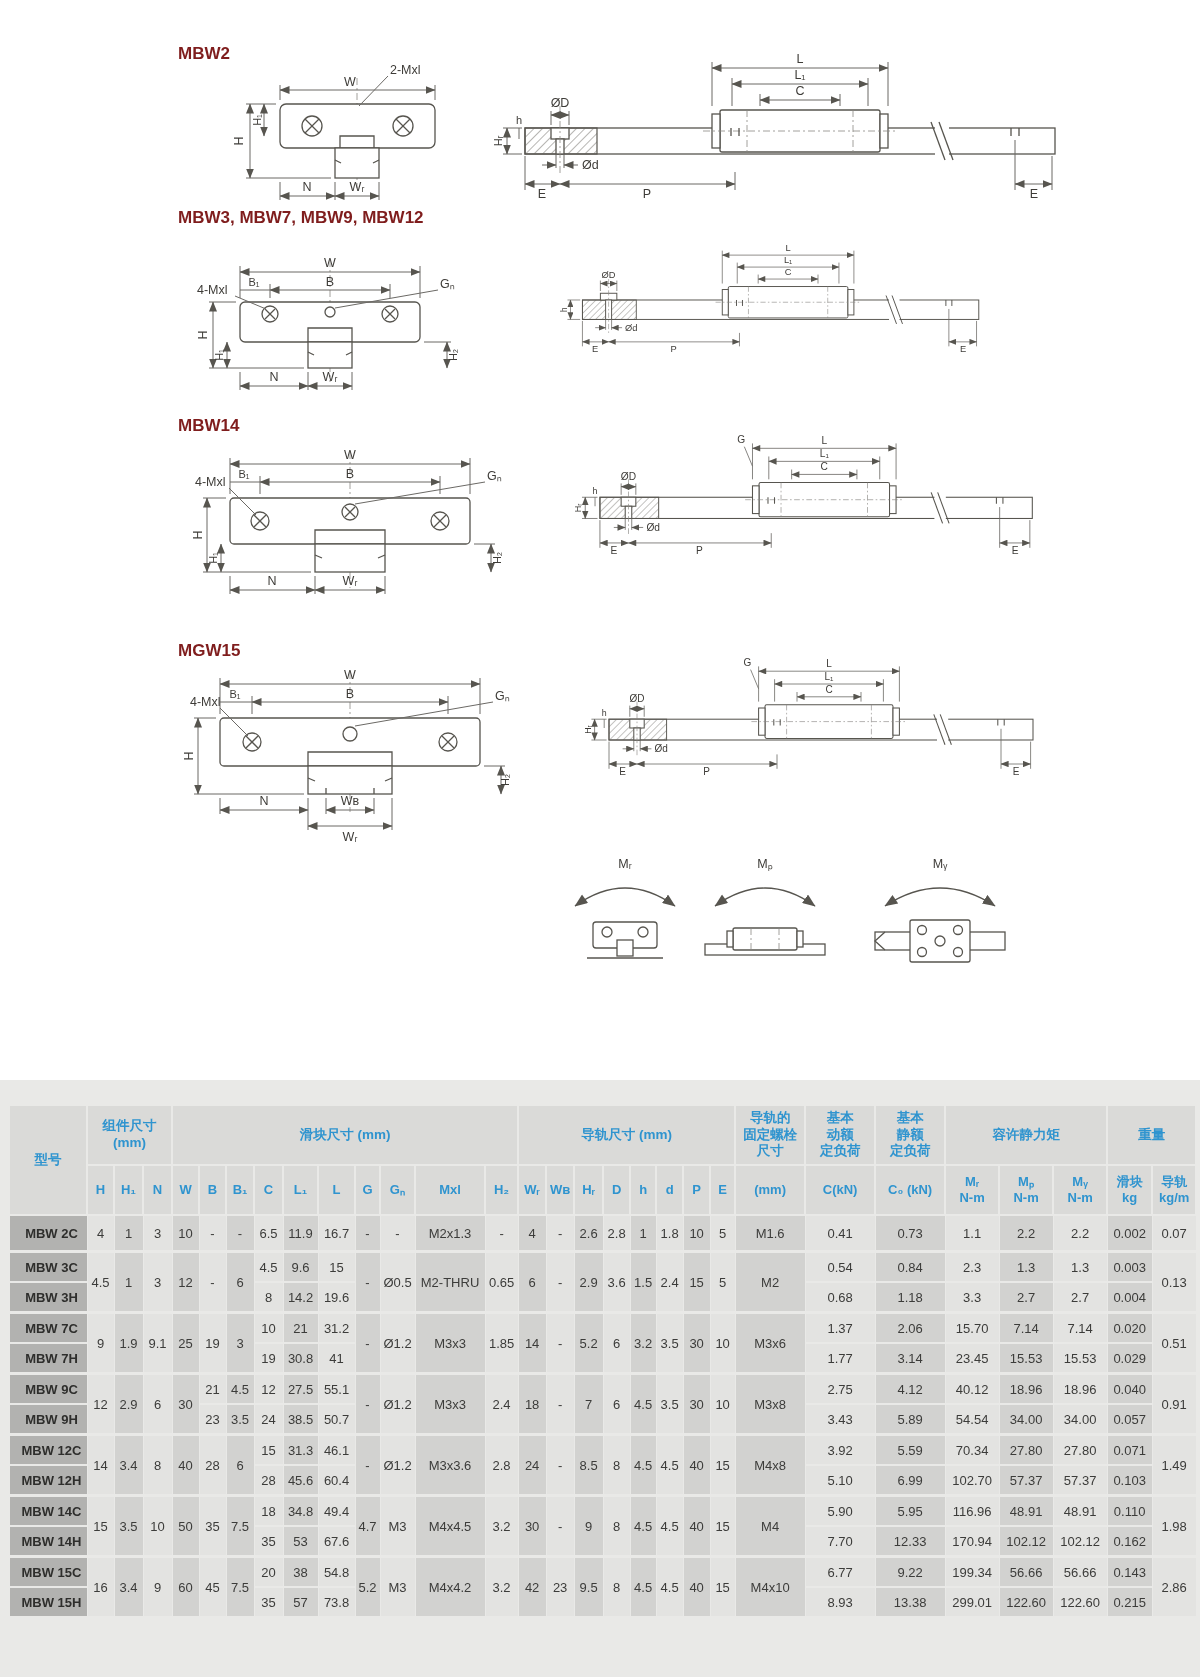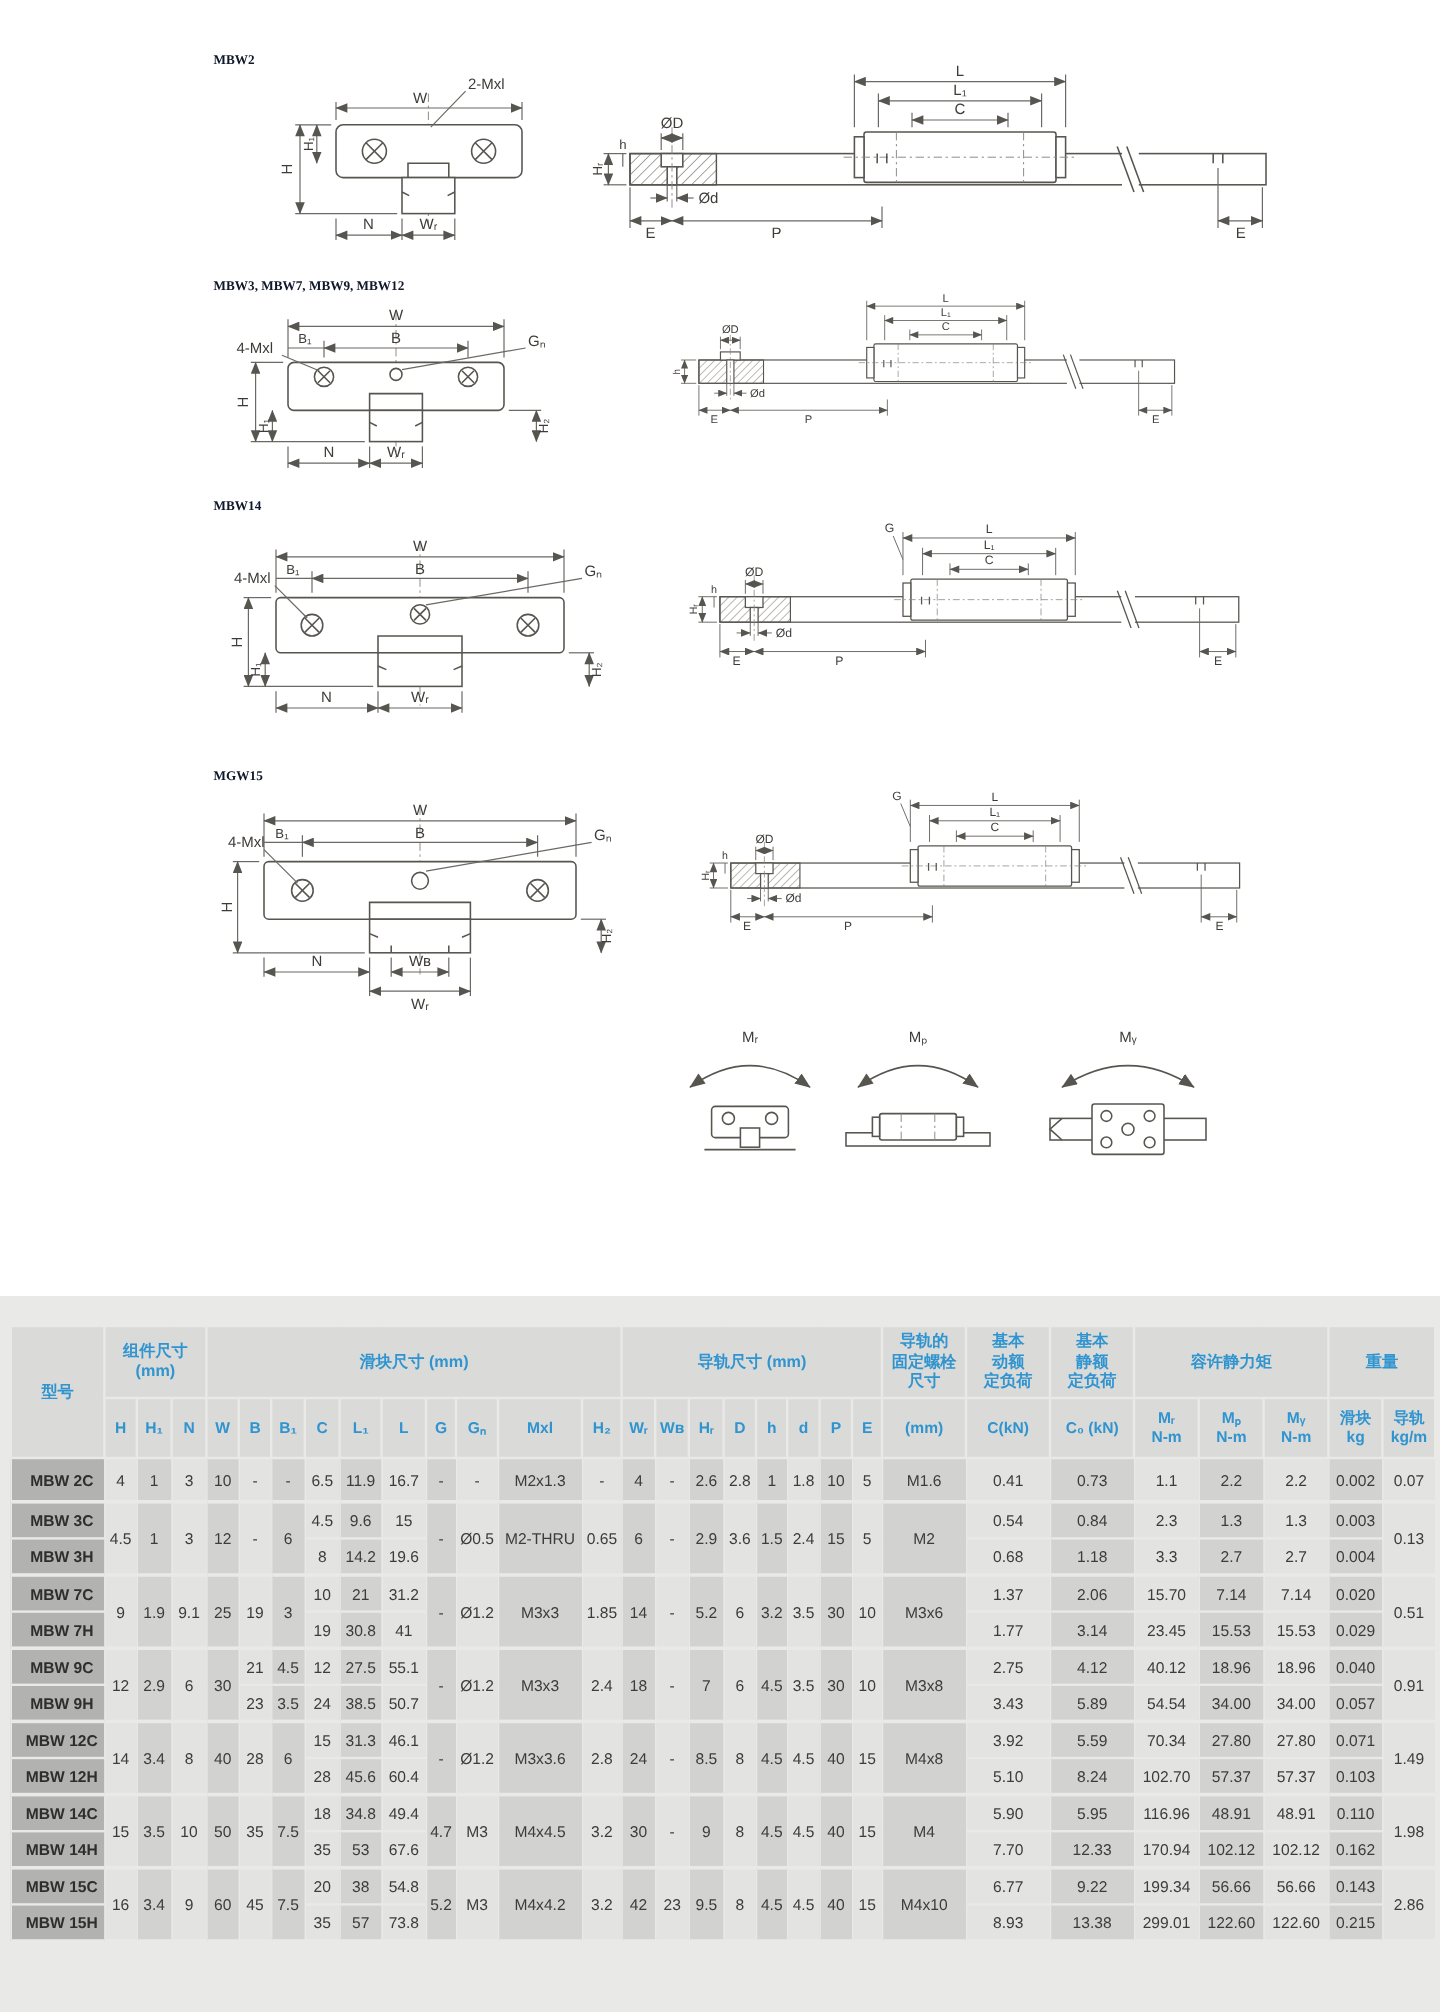--- a/index.html
+++ b/index.html
@@ -1,19 +1,19 @@
 <!DOCTYPE html>
 <html><head>
 <meta charset="utf-8">
 <style>
   html,body{margin:0;padding:0;background:#fff;}
   .page{position:relative;width:1200px;height:1677px;background:#ffffff;overflow:hidden;
         font-family:"Liberation Sans",sans-serif;}
   
-  .sec-title{position:absolute;margin:0;font-size:11px;font-weight:bold;color:#0f172a;font-family:Liberation Serif, serif;}
+  .sec-title{position:absolute;margin:0;font-size:17px;font-weight:bold;color:#7f1d1d;}
   svg.drw{position:absolute;overflow:visible;}
   .ln{stroke:#57554f;stroke-width:1.3;fill:none;}
   .fw{fill:#ffffff;stroke:#57554f;stroke-width:1.3;}
   .dim{stroke:#6b6965;stroke-width:1;fill:none;}
   .cl{stroke:#8a8884;stroke-width:.8;fill:none;stroke-dasharray:7 3 2 3;}
   .hz{fill:url(#hatch);stroke:#57554f;stroke-width:1.2;}
   svg text{font-family:"Liberation Sans",sans-serif;font-size:12.5px;fill:#3e3c38;}
   svg text.sm{font-size:11px;}
   
   .gray{position:absolute;left:0;top:1080px;width:1200px;height:597px;background:#e9e9e7;}
@@ -132,21 +132,21 @@
     <text x="152" y="150" text-anchor="middle">P</text>
     <line class="dim" x1="520" y1="92" x2="520" y2="142"></line>
       <line class="dim" x1="557" y1="108" x2="557" y2="142"></line>
     <line class="dim" x1="520" y1="136" x2="557" y2="136" marker-start="url(#aS)" marker-end="url(#aE)"></line>
     <text x="539" y="150" text-anchor="middle">E</text>
     <rect x="440" y="76" width="14" height="34" fill="#ffffff"></rect>
     <line class="ln" x1="436" y1="74" x2="450" y2="112"></line>
       <line class="ln" x1="444" y1="74" x2="458" y2="112"></line>
   </svg>
 
-  <h3 class="sec-title" style="left:178px;top:233px">MBW3, MBW7, MBW9, MBW12</h3>
+  <h3 class="sec-title" style="left:178px;top:208px">MBW3, MBW7, MBW9, MBW12</h3>
 
   <svg class="drw" style="left:195px;top:246px" width="270" height="162" viewBox="0 0 270 162">
     <line class="cl" x1="135" y1="14" x2="135" y2="136"></line>
     <rect class="fw" x="45" y="56" width="180" height="40" rx="5"></rect>
     <circle class="fw" cx="75" cy="68" r="8"></circle>
     <line class="ln" x1="70" y1="63" x2="80" y2="73"></line>
       <line class="ln" x1="80" y1="63" x2="70" y2="73"></line>
     <circle class="fw" cx="195" cy="68" r="8"></circle>
     <line class="ln" x1="190" y1="63" x2="200" y2="73"></line>
       <line class="ln" x1="200" y1="63" x2="190" y2="73"></line>
@@ -769,21 +769,21 @@
             <td class="cl0 bb2">27.80</td>
             <td class="cl1 bb2">0.071</td>
             <td rowspan="2" class="cl0 bb3">1.49</td>
           </tr>
           <tr>
             <td class="model bb3">MBW 12H</td>
             <td class="cl0 bb3">28</td>
             <td class="cl1 bb3">45.6</td>
             <td class="cl0 bb3">60.4</td>
             <td class="cl0 bb3">5.10</td>
-            <td class="cl1 bb3">8.24</td>
+            <td class="cl1 bb3">6.99</td>
             <td class="cl0 bb3">102.70</td>
             <td class="cl1 bb3">57.37</td>
             <td class="cl0 bb3">57.37</td>
             <td class="cl1 bb3">0.103</td>
           </tr>
           <tr>
             <td class="model bb2">MBW 14C</td>
             <td rowspan="2" class="cl0 bb3">15</td>
             <td rowspan="2" class="cl1 bb3">3.5</td>
             <td rowspan="2" class="cl0 bb3">10</td>

